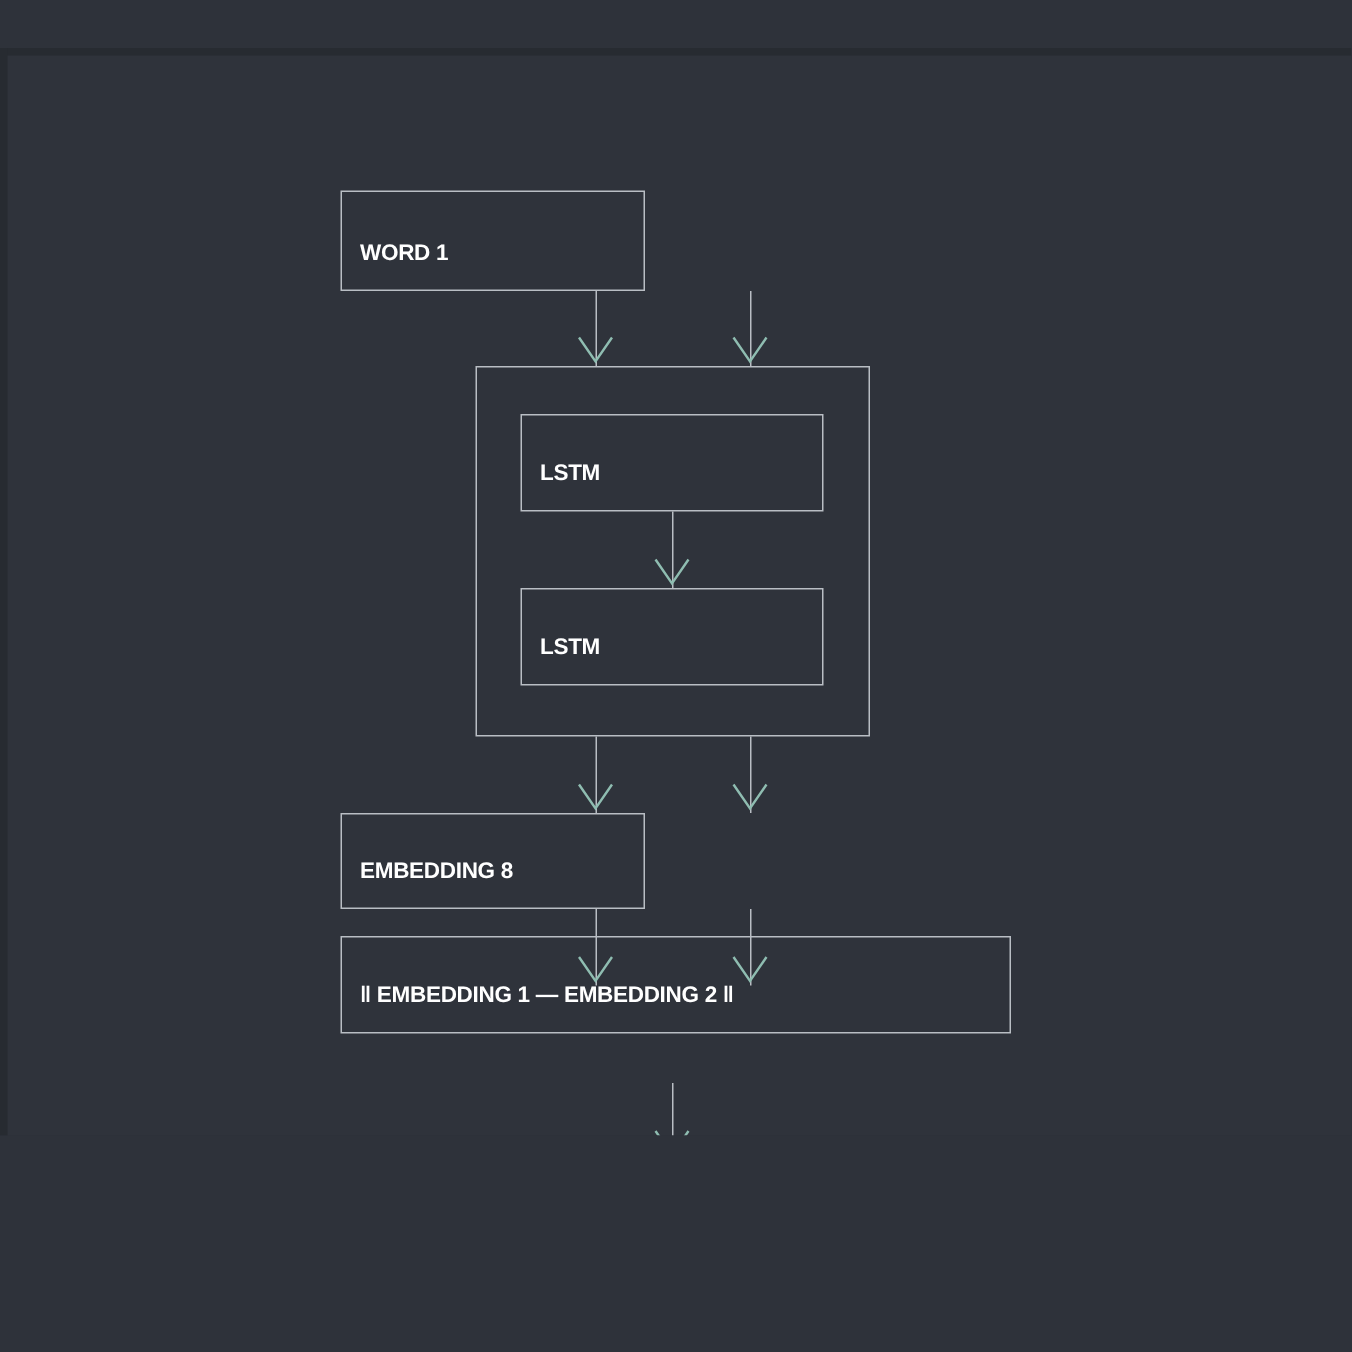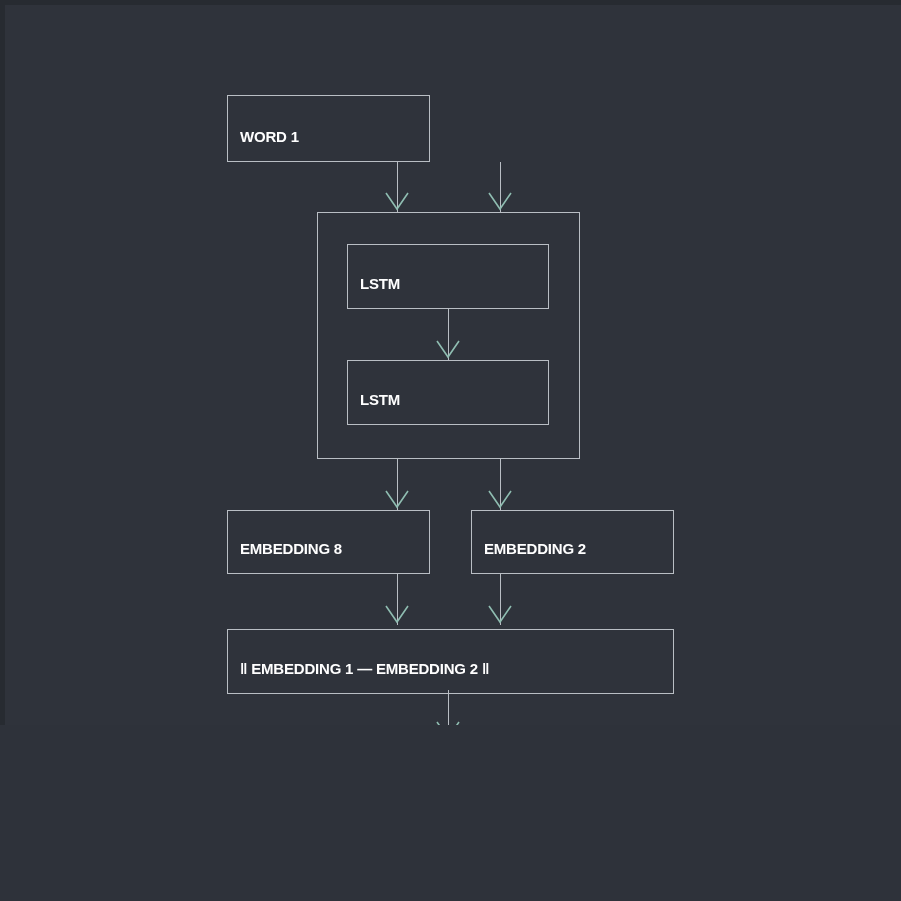--- a/index.html
+++ b/index.html
@@ -11,20 +11,21 @@
   body {
     font-family: "Liberation Sans", sans-serif;
   }
 
   #canvas {
     position: relative;
     width: 901px;
     height: 725px;
     background: #2f333b;
     overflow: hidden;
+    margin-top: 32px;
   }
 
   
   #canvas::before {
     content: "";
     position: absolute;
     left: 0; top: 0;
     width: 901px; height: 5px;
     background: #272b31;
     pointer-events: none;
@@ -156,22 +157,19 @@
   </div>
 
   <div class="node" style="left:347px; top:360px; width:202px; height:65px;">
     <span class="node-label">LSTM</span>
   </div>
 
   <div class="node" style="left:227px; top:510px; width:203px; height:64px;">
     <span class="node-label">EMBEDDING 8</span>
   </div>
 
-  <div class="node" style="left:471px; top:510px; width:203px; height:64px;">
-    <span class="node-label">EMBEDDING 2</span>
-  </div>
 
-  <div class="node" style="left:227px; top:629px; width:447px; height:65px;">
+  <div class="node" style="left:227px; top:592px; width:447px; height:65px;">
     <span class="node-label">‖ EMBEDDING 1 — EMBEDDING 2 ‖</span>
   </div>
 
 
 </div>
 
 </body></html>

